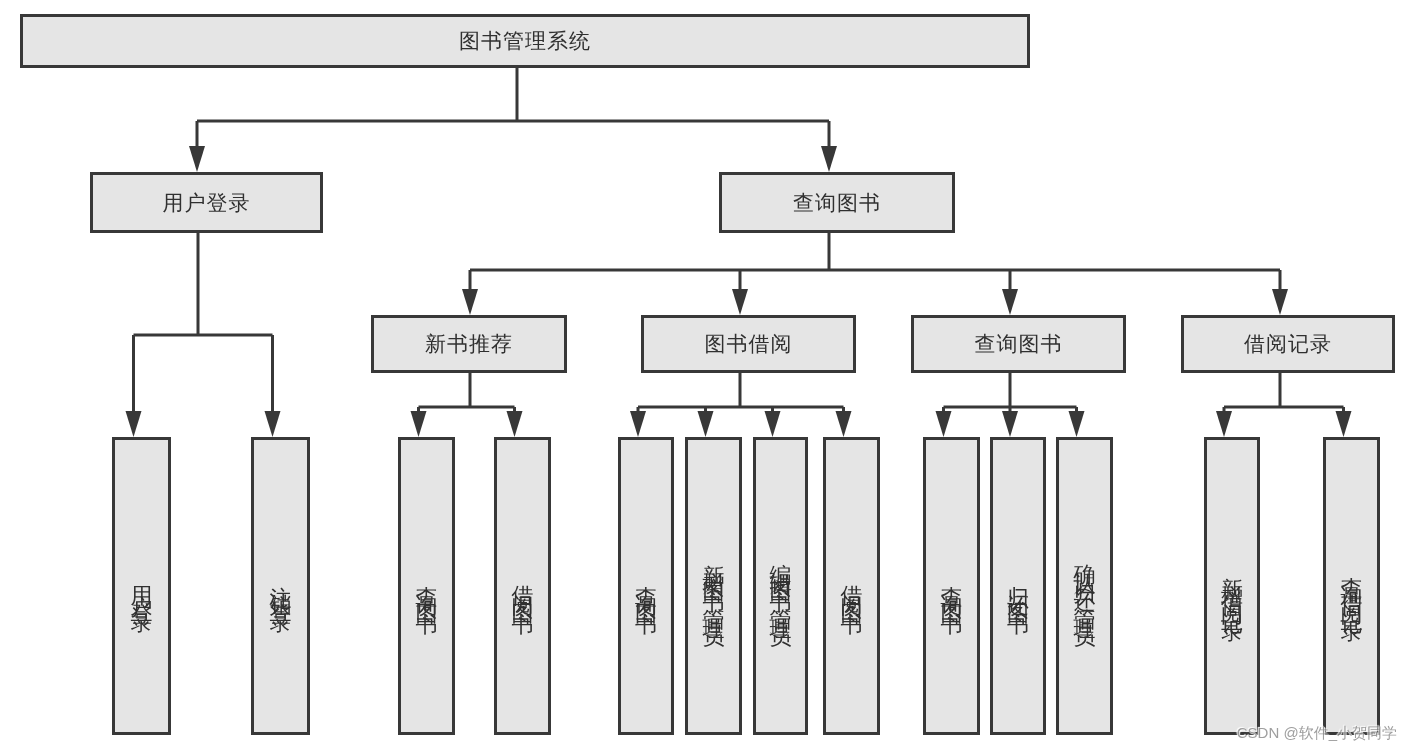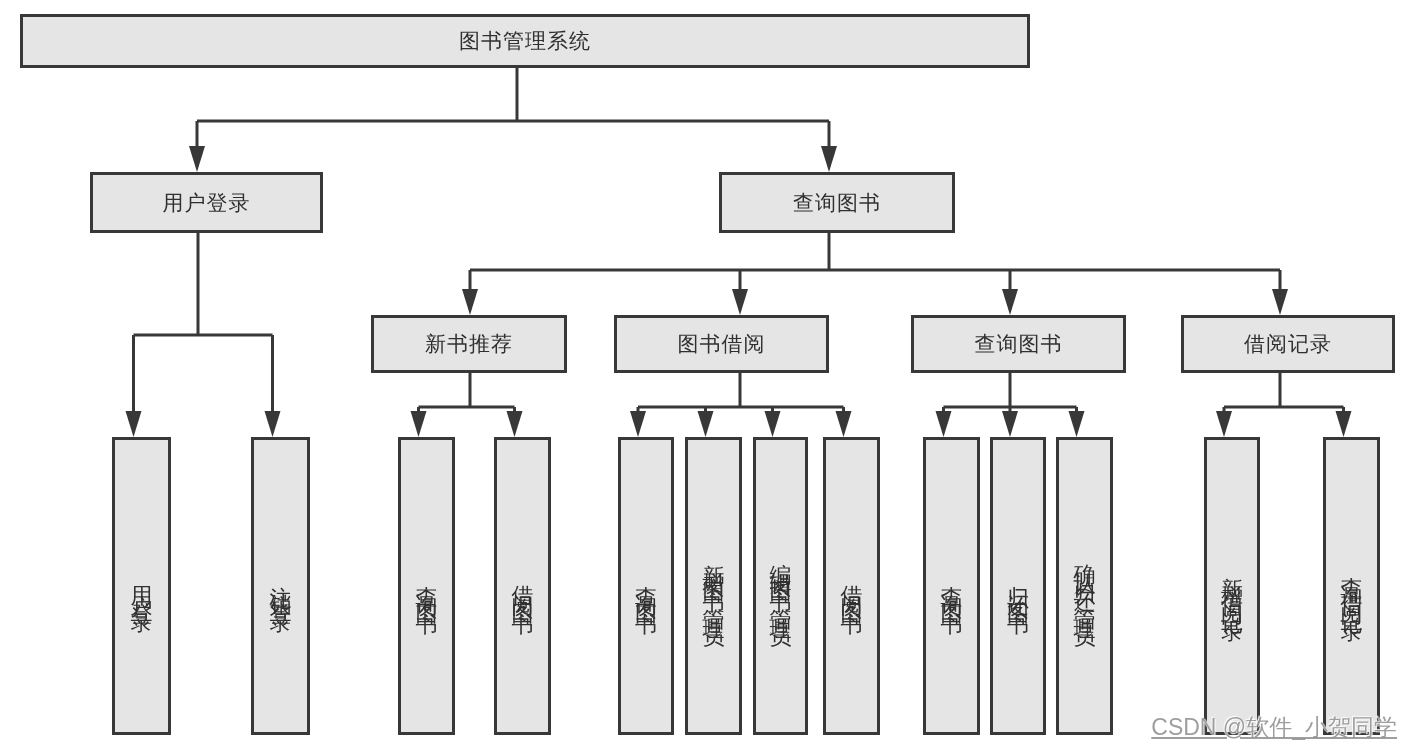--- a/index.html
+++ b/index.html
@@ -30,25 +30,24 @@
     writing-mode:vertical-rl;
     font-size:22px;
     line-height:1;
     letter-spacing:9px;
     white-space:nowrap;
   }
   .watermark{
     position:absolute;
     right:8px;bottom:4px;
     z-index:2;
-    font-size:23px;
+    font-size:15px;
     color:rgba(148,148,148,0.9);
     text-shadow:1px 1px 1px #ffffff, -1px -1px 1px #ffffff;
     white-space:nowrap;
-    text-decoration:underline;
   }
 </style>
 </head>
 <body>
 
 <div class="canvas">
 
   <svg class="connectors" width="1405" height="747" viewBox="0 0 1405 747">
     <g stroke="#383838" stroke-width="3" fill="none">
 
@@ -96,21 +95,21 @@
   <div class="box hbox" style="left:82px;top:172px;width:233px;height:61px">
     <span>用户登录</span>
   </div>
   <div class="box hbox" style="left:711px;top:172px;width:236px;height:61px">
     <span>查询图书</span>
   </div>
 
   <div class="box hbox" style="left:363px;top:315px;width:196px;height:58px">
     <span>新书推荐</span>
   </div>
-  <div class="box hbox" style="left:606px;top:315px;width:215px;height:58px">
+  <div class="box hbox" style="left:633px;top:315px;width:215px;height:58px">
     <span>图书借阅</span>
   </div>
   <div class="box hbox" style="left:903px;top:315px;width:215px;height:58px">
     <span>查询图书</span>
   </div>
   <div class="box hbox" style="left:1173px;top:315px;width:214px;height:58px">
     <span>借阅记录</span>
   </div>
 
   <div class="box vbox" style="left:104px;top:437px;width:59px;height:298px">

